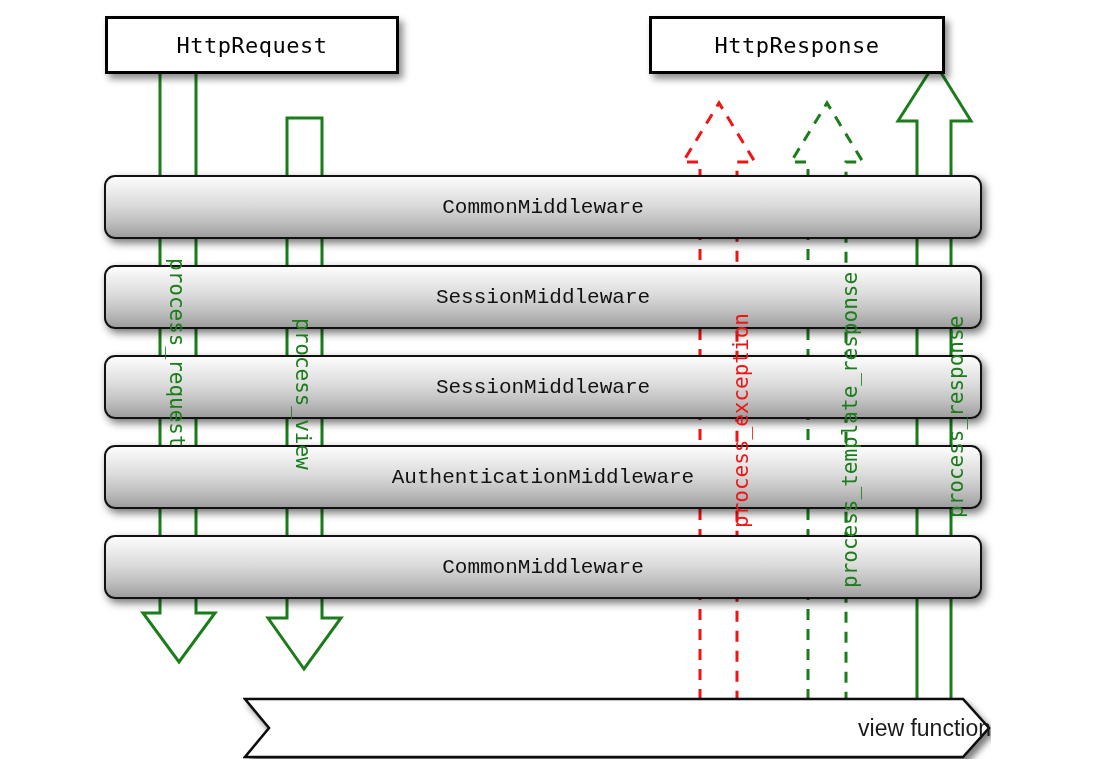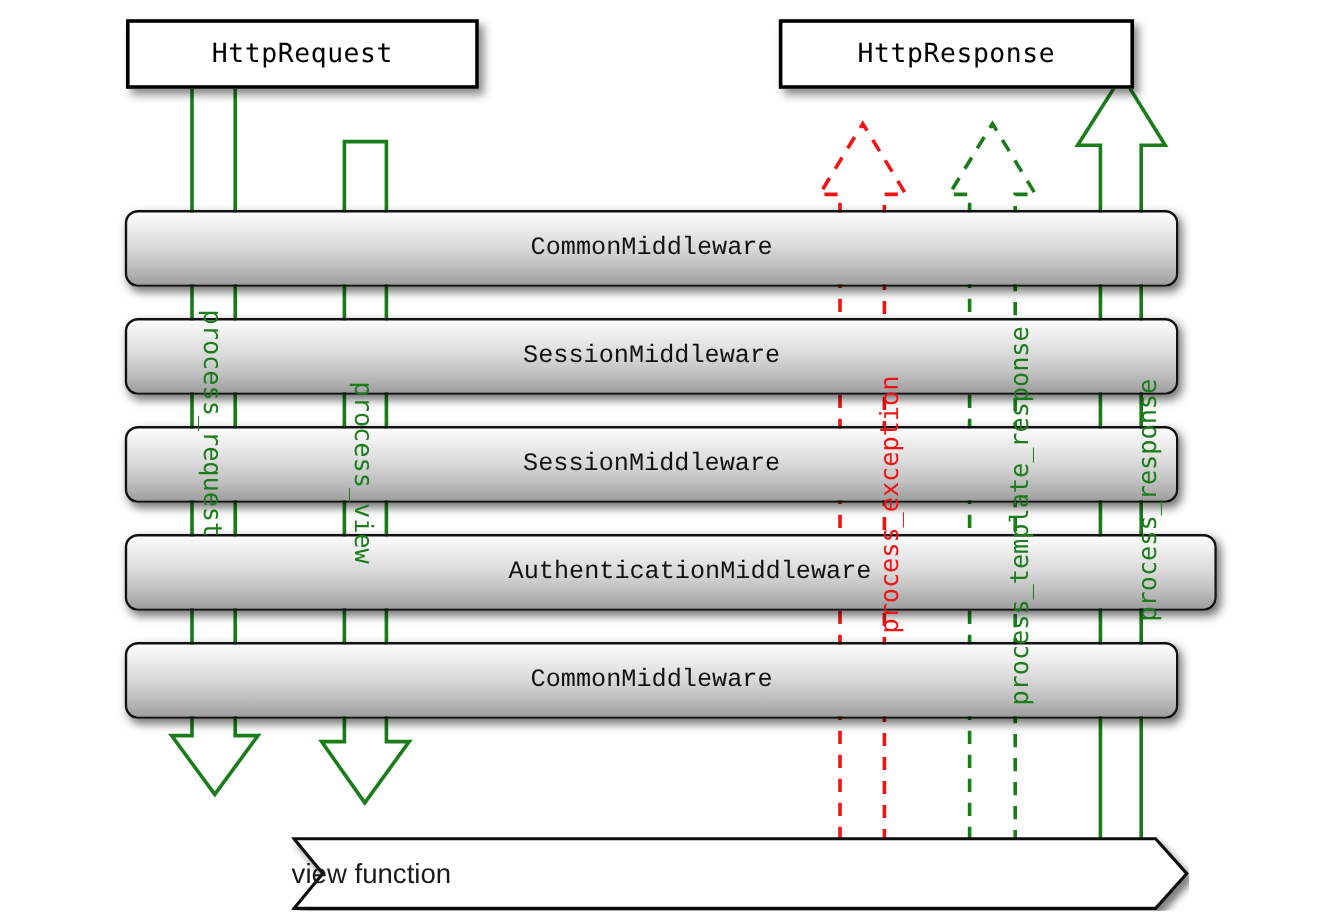--- a/index.html
+++ b/index.html
@@ -45,21 +45,21 @@
   }
 
   
   #view-function{
     position:absolute;
     z-index:40;
   }
   #view-function .vf-text{
     position:absolute;
     left:0;top:0;width:100%;height:100%;
-    display:flex;align-items:center;justify-content:flex-start;
+    display:flex;align-items:center;justify-content:flex-end;
     font-family:"Liberation Sans",sans-serif;
     font-size:23px;
     color:#1a1a1a;
   }
 
   
   .chan-label{
     position:absolute;
     font-family:"DejaVu Sans Mono","Liberation Mono",monospace;
     font-size:21px;
@@ -110,21 +110,21 @@
   </div>
 
   <div class="mw-bar" style="left:104px;top:265px;width:874px;height:60px;">
     <span class="mw-label">SessionMiddleware</span>
   </div>
 
   <div class="mw-bar" style="left:104px;top:355px;width:874px;height:60px;">
     <span class="mw-label">SessionMiddleware</span>
   </div>
 
-  <div class="mw-bar" style="left:104px;top:445px;width:874px;height:60px;padding-left:32px;">
+  <div class="mw-bar" style="left:104px;top:445px;width:874px;height:60px;">
     <span class="mw-label">AuthenticationMiddleware</span>
   </div>
 
   <div class="mw-bar" style="left:104px;top:535px;width:874px;height:60px;">
     <span class="mw-label">CommonMiddleware</span>
   </div>
 
   <div class="chan-label chan-down green" style="left:189px;top:258px;">process_request</div>
 
   <div class="chan-label chan-down green" style="left:315px;top:318px;">process_view</div>

